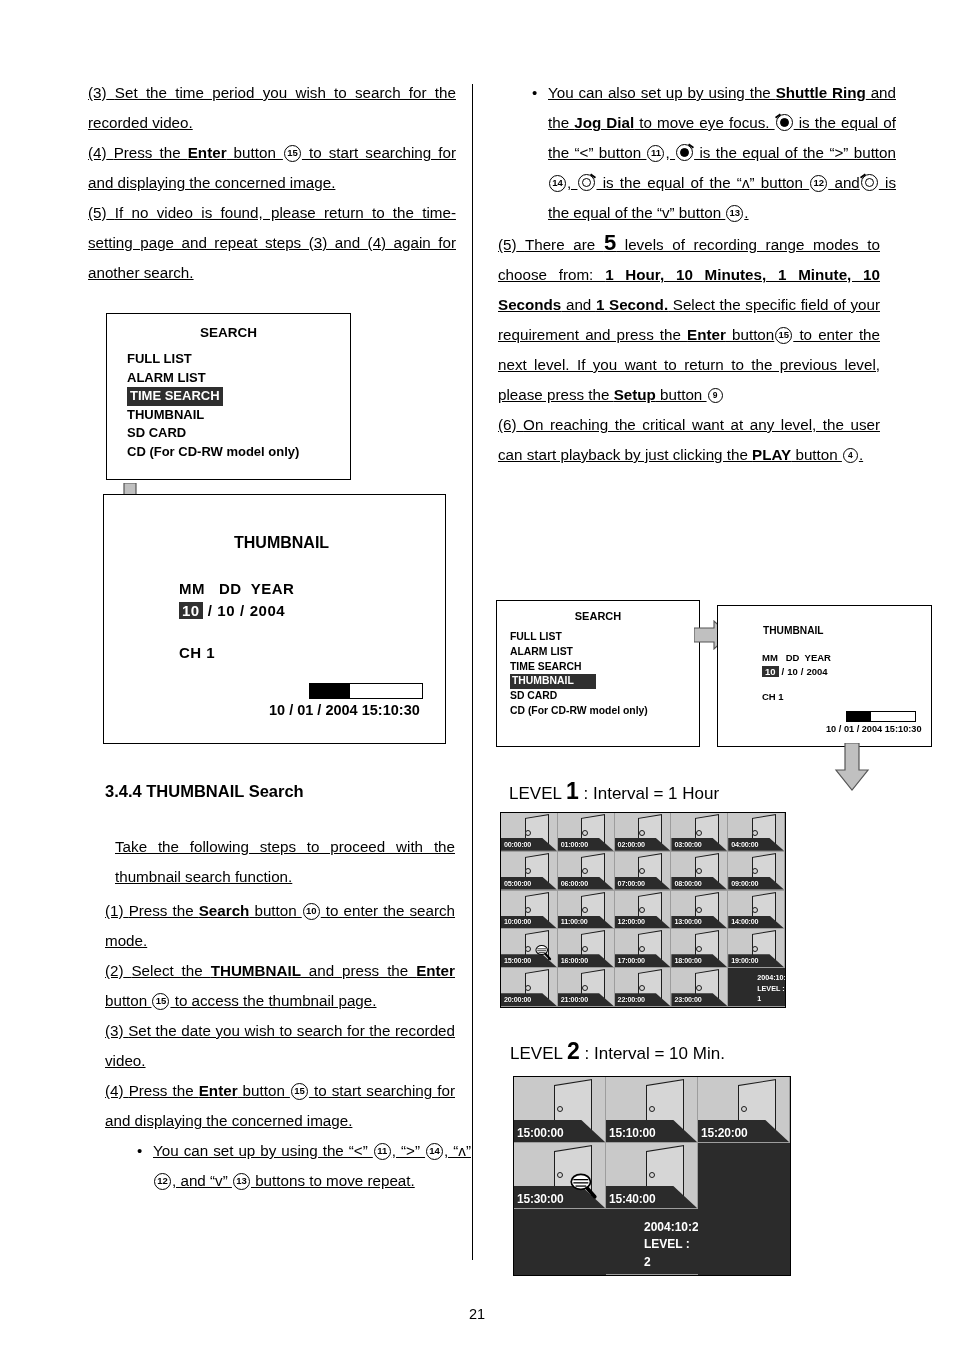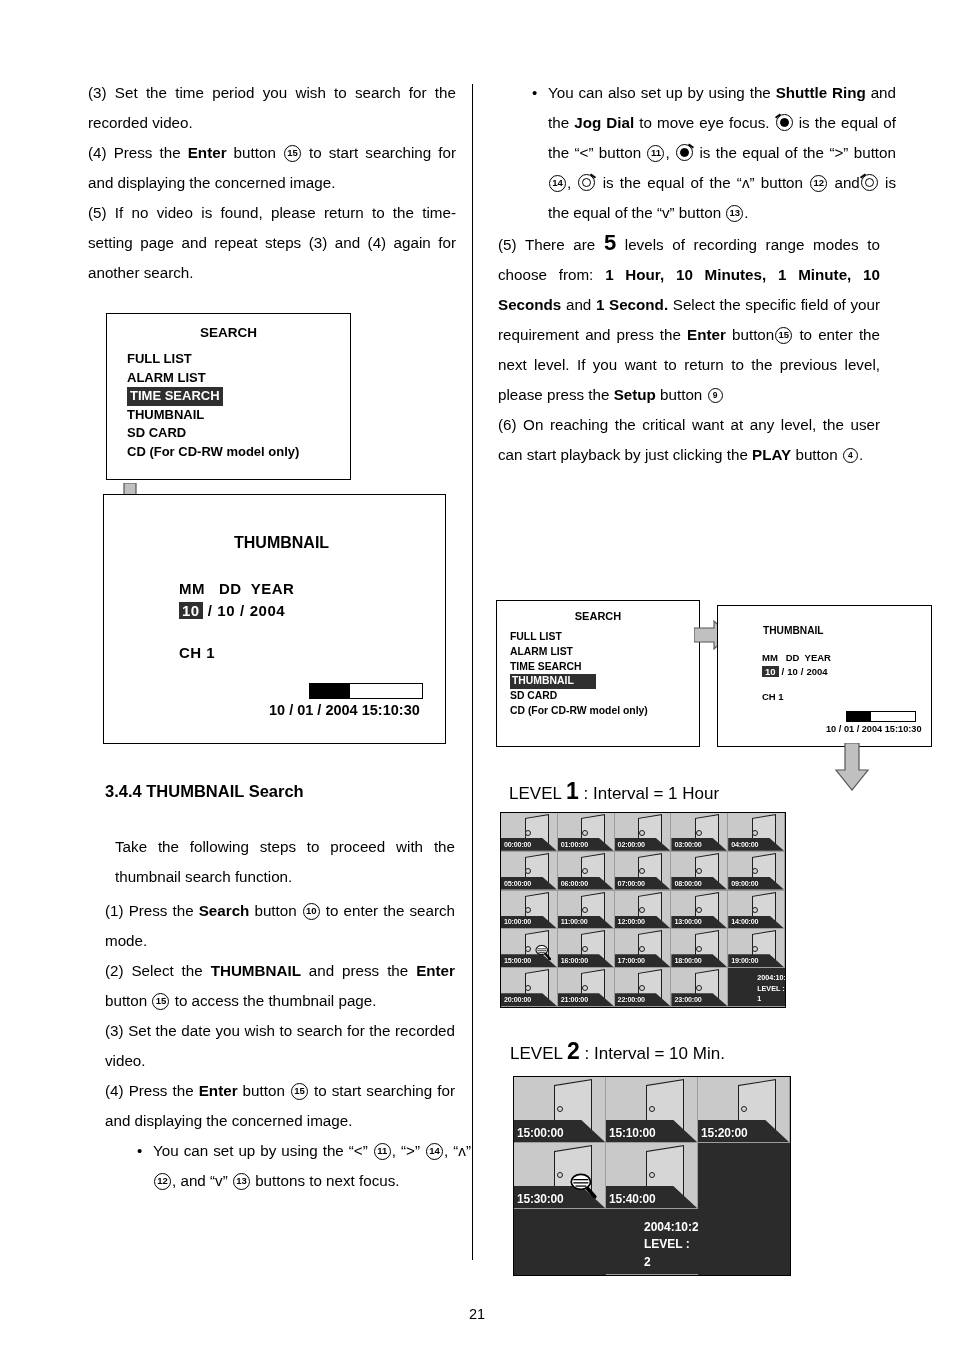--- a/index.html
+++ b/index.html
@@ -18,20 +18,21 @@
   .col-right{position:absolute;left:498px;top:78px;width:382px;}
   .divider{position:absolute;left:472px;top:84px;width:1px;height:1176px;background:#000;}
 
   
   .p{
     font-size:15.2px;
     line-height:30px;
     text-align:justify;
     margin:0 0 0 0;
     hyphens:none;
+    text-decoration:underline;
   }
   .b{font-weight:bold;}
   .big{font-size:22px;font-weight:bold;line-height:0;}
 
   
   .cnum{
     display:inline-block;
     width:15px;height:15px;
     border:1.2px solid #000;border-radius:50%;
     font-size:9.5px;line-height:14px;text-align:center;
@@ -208,21 +209,21 @@
       <span>(3)</span>
       <span>Set the date you wish to search for the recorded video.</span>
     </div>
 
     <div class="p">
       <span>(4)</span>
       <span>Press the </span><span class="b">Enter</span><span> button </span><span class="cnum">15</span><span> to start searching for and displaying the concerned image.</span>
     </div>
 
     <div class="p bullet" style="margin-left:32px;width:318px;">
-      <span>You can set up by using the “&lt;” </span><span class="cnum">11</span><span>, “&gt;” </span><span class="cnum">14</span><span>, “ʌ” </span><span class="cnum">12</span><span>, and “v” </span><span class="cnum">13</span><span> buttons to next focus.</span>
+      <span>You can set up by using the “&lt;” </span><span class="cnum">11</span><span>, “&gt;” </span><span class="cnum">14</span><span>, “ʌ” </span><span class="cnum">12</span><span>, and “v” </span><span class="cnum">13</span><span> buttons to move repeat.</span>
     </div>
   </div>
 
   <div class="col-right">
 
     <div class="p bullet" style="margin-left:34px;width:348px;">
       <span>You can also set up by using the </span><span class="b">Shuttle Ring</span><span> and the </span><span class="b">Jog Dial</span><span> to move eye focus. </span><span class="jog tl solid"><i class="tick"></i></span><span> is the equal of the “&lt;” button </span><span class="cnum">11</span><span>, </span><span class="jog tr solid"><i class="tick"></i></span><span> is the equal of the “&gt;” button </span><span class="cnum">14</span><span>, </span><span class="jog tr"><i class="tick"></i></span><span> is the equal of the “ʌ” button </span><span class="cnum">12</span><span> and</span><span class="jog tl"><i class="tick"></i></span><span> is the equal of the “v” button </span><span class="cnum">13</span><span>.</span>
     </div>
 
     <div class="p" style="margin-top:2px;">

